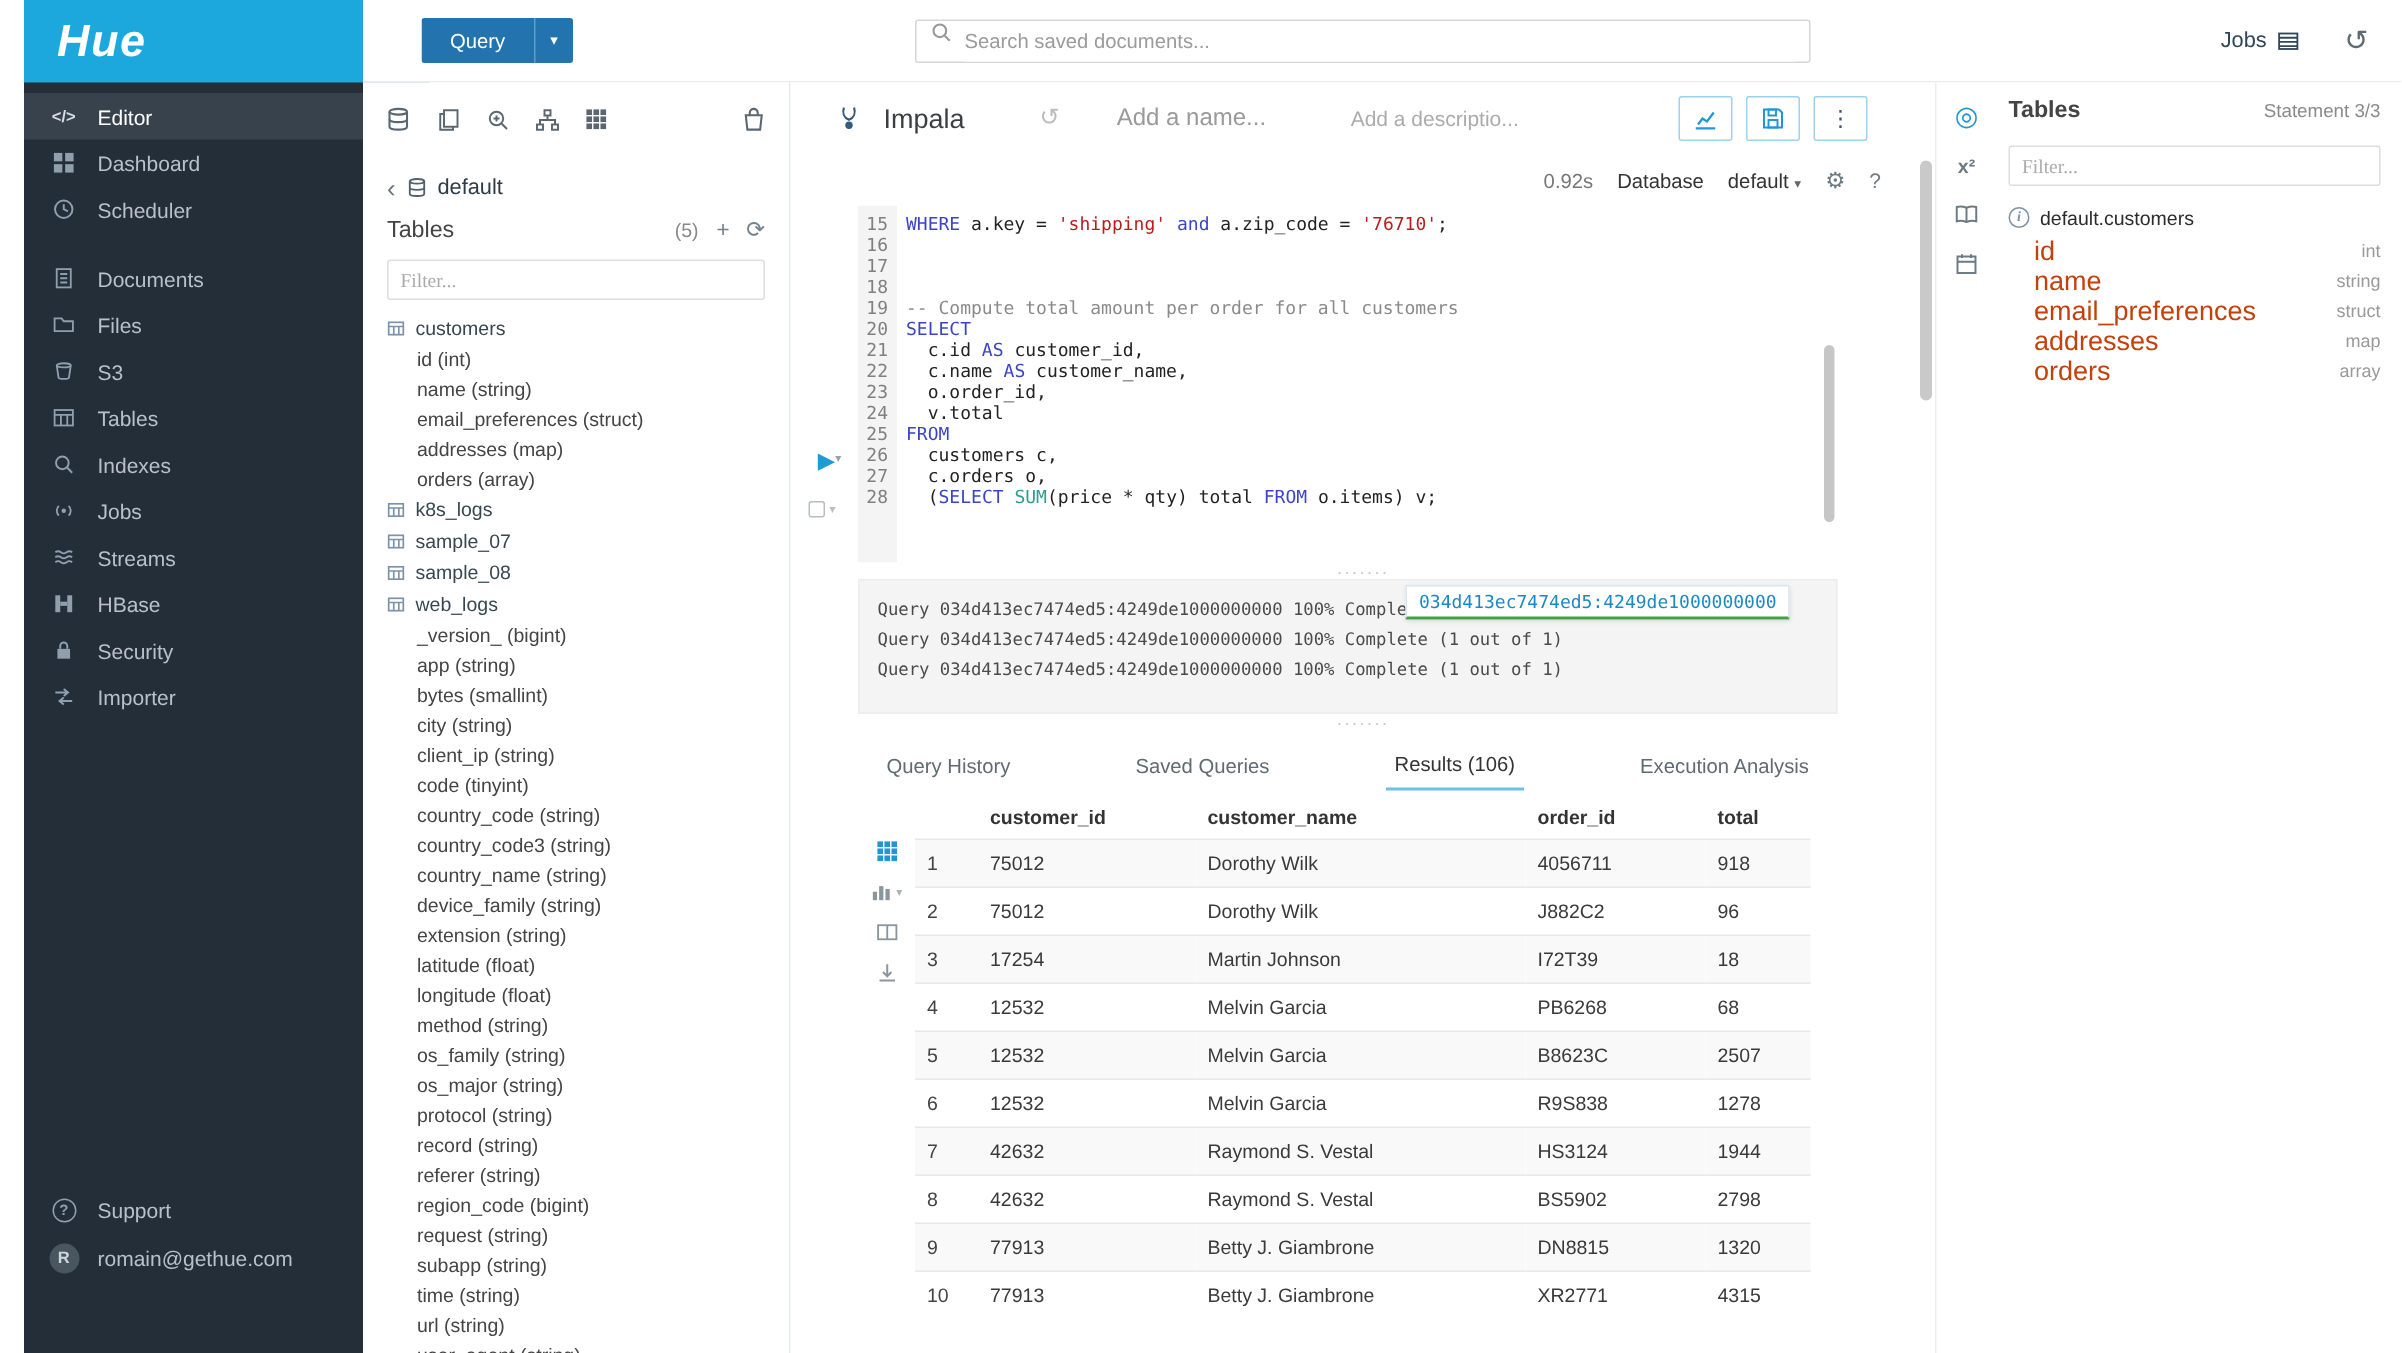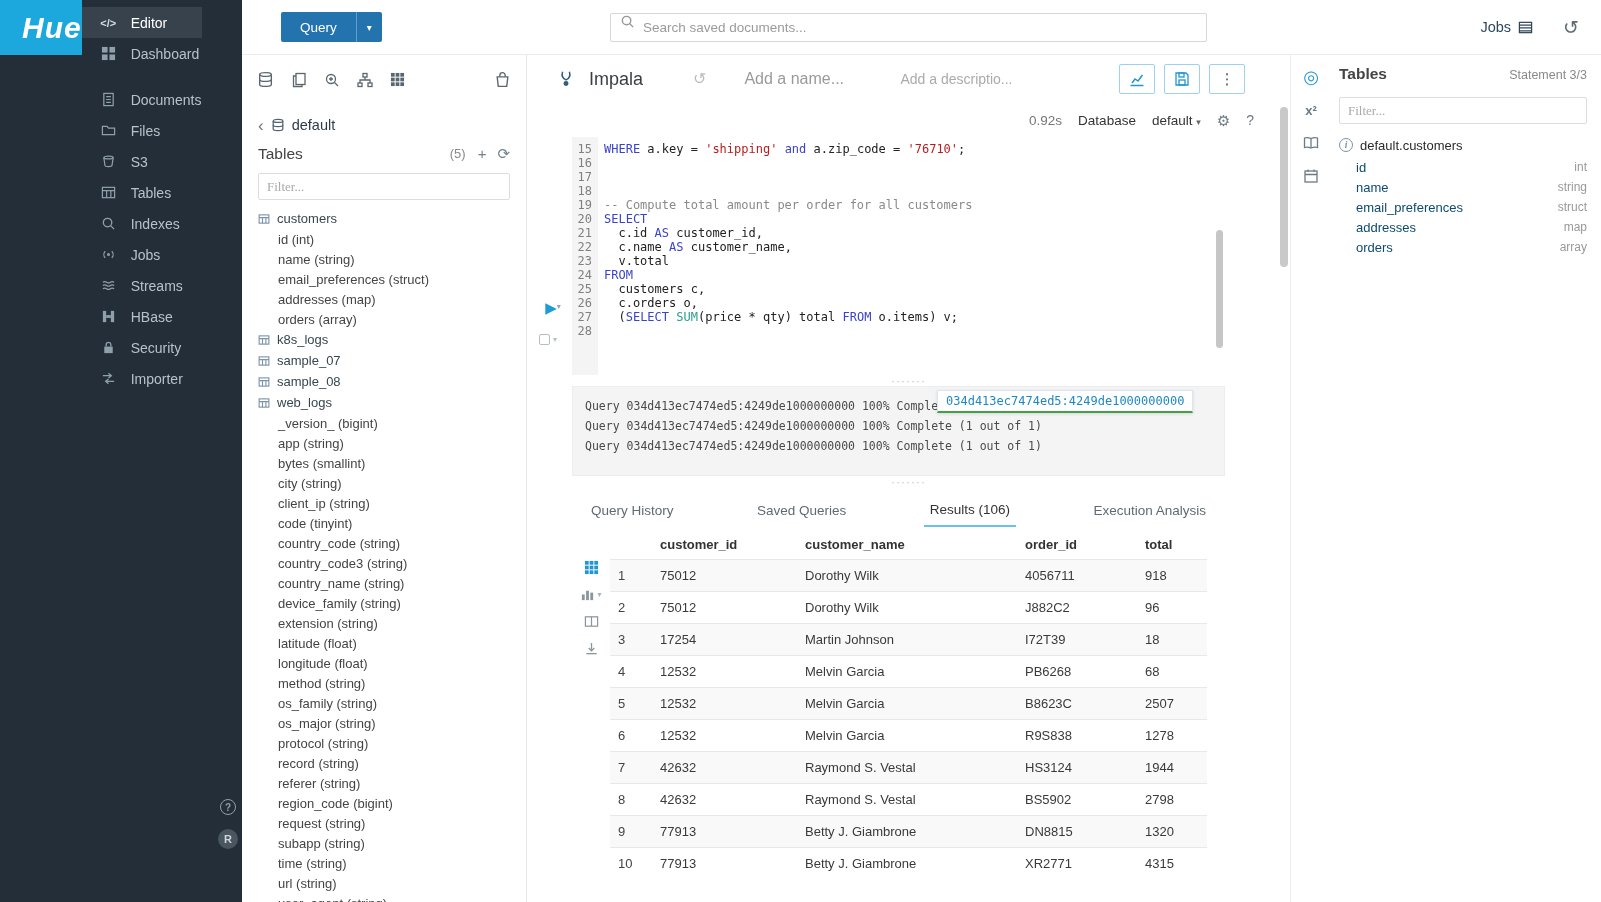--- a/index.html
+++ b/index.html
@@ -1,21 +1,21 @@
 <!DOCTYPE html>
 <html><head>
 <meta charset="utf-8">
 <style>
   *{box-sizing:border-box;margin:0;padding:0}
   html,body{width:1601px;height:902px}
   body{position:relative;overflow:hidden;background:#fff;font-family:"Liberation Sans",sans-serif;font-size:13px;color:#333}
   svg{display:block}
 
   
-  .sidenav{position:absolute;left:0;top:0;width:270px;height:902px;background:#242e38;color:#b8c1c9;display:flex;flex-direction:row}
+  .sidenav{position:absolute;left:16px;top:0;width:270px;height:902px;background:#242e38;color:#b8c1c9;display:flex;flex-direction:column}
   .logo{height:55px;background:#1ca8dd;display:flex;align-items:center;padding-left:22px;flex:none}
   .logo-text{color:#fff;font-size:30px;font-weight:bold;font-style:italic;letter-spacing:1px}
   .nav-items{padding-top:7px}
   .nav-item{height:31px;display:flex;align-items:center;padding-left:17px;gap:13px;font-size:14px;cursor:pointer}
   .nav-item.active{background:#37424d;color:#fff}
   .nav-gap{height:15px}
   .nic{width:19px;height:16px;display:flex;align-items:center;justify-content:center;color:#8fa0ab;flex:none;font-size:11px;font-weight:bold}
   .nav-item.active .nic{color:#d7dee3}
   .nav-footer{margin-top:auto;padding-bottom:10px}
   .nav-footer .nav-item{height:32px}
@@ -121,21 +121,21 @@
   .assistant-glyph{font-size:18px;line-height:1}
   .sup2{font-size:13px;font-weight:bold}
   .ra-content{flex:1;padding:10px 14px 0 8px}
   .ra-head{display:flex;align-items:baseline;height:26px}
   .ra-title{font-size:15.5px;color:#444;font-weight:bold}
   .ra-statement{margin-left:auto;font-size:12.5px;color:#8a8a8a}
   .ra-info{display:flex;align-items:center;gap:7px;margin-top:11px;height:20px;color:#2b2b2b;font-size:13px}
   .info-badge{width:14px;height:14px;border:1px solid #7d93a5;color:#7d93a5;border-radius:50%;font-size:9.5px;font-style:italic;font-weight:bold;display:flex;align-items:center;justify-content:center;font-family:"Liberation Serif",serif}
   .ra-cols{margin-top:2px}
   .ra-col-row{height:20px;display:flex;align-items:center;padding-left:17px;cursor:pointer}
-  .ra-col-name{color:#0c4a6e;font-size:13px}
+  .ra-col-name{color:#c2410c;font-size:18px}
   .ra-col-type{margin-left:auto;color:#999;font-size:12px}
 </style>
 </head>
 <body>
 
 <div class="sidenav">
   <div class="logo">
     <span class="logo-text">Hue</span>
   </div>
   <div class="nav-items">
@@ -146,20 +146,29 @@
     <div class="nav-item">
       <span class="nic">
           <svg width="15" height="15" viewBox="0 0 16 16" fill="currentColor">
             <rect x="1" y="1" width="6" height="6"></rect>
             <rect x="9" y="1" width="6" height="6"></rect>
             <rect x="1" y="9" width="6" height="6"></rect>
             <rect x="9" y="9" width="6" height="6"></rect>
           </svg>
         </span>
       <span>Dashboard</span>
+    </div>
+    <div class="nav-item">
+      <span class="nic">
+          <svg width="15" height="15" viewBox="0 0 16 16" fill="none" stroke="currentColor" stroke-width="1.4">
+            <circle cx="8" cy="8" r="6.2"></circle>
+            <path d="M8 4.5V8l3 1.5"></path>
+          </svg>
+        </span>
+      <span>Scheduler</span>
     </div>
     <div class="nav-gap"></div>
     <div class="nav-item">
       <span class="nic">
           <svg width="15" height="15" viewBox="0 0 16 16" fill="none" stroke="currentColor" stroke-width="1.3">
             <rect x="3" y="1.5" width="10" height="13"></rect>
             <path d="M5.5 5h5M5.5 8h5M5.5 11h5"></path>
           </svg>
         </span>
       <span>Documents</span>
@@ -496,20 +505,21 @@
       </div>
     <div class="code">
         <div class="cl"><span class="tok-k">WHERE</span> a.key = <span class="tok-s">'shipping'</span> <span class="tok-k">and</span> a.zip_code = <span class="tok-s">'76710'</span>;</div>
         <div class="cl">&nbsp;</div>
         <div class="cl">&nbsp;</div>
         <div class="cl">&nbsp;</div>
         <div class="cl"><span class="tok-c">-- Compute total amount per order for all customers</span></div>
         <div class="cl"><span class="tok-k">SELECT</span></div>
         <div class="cl">  c.id <span class="tok-k">AS</span> customer_id,</div>
         <div class="cl">  c.name <span class="tok-k">AS</span> customer_name,</div>
+        <div class="cl">  o.order_id,</div>
         <div class="cl">  v.total</div>
         <div class="cl"><span class="tok-k">FROM</span></div>
         <div class="cl">  customers c,</div>
         <div class="cl">  c.orders o,</div>
         <div class="cl">  (<span class="tok-k">SELECT</span> <span class="tok-f">SUM</span>(price * qty) total <span class="tok-k">FROM</span> o.items) v;</div>
       </div>
     <div class="run-stack">
       <span class="play-tri">▶</span><span class="play-car">▾</span>
     </div>
     <div class="type-stack">

